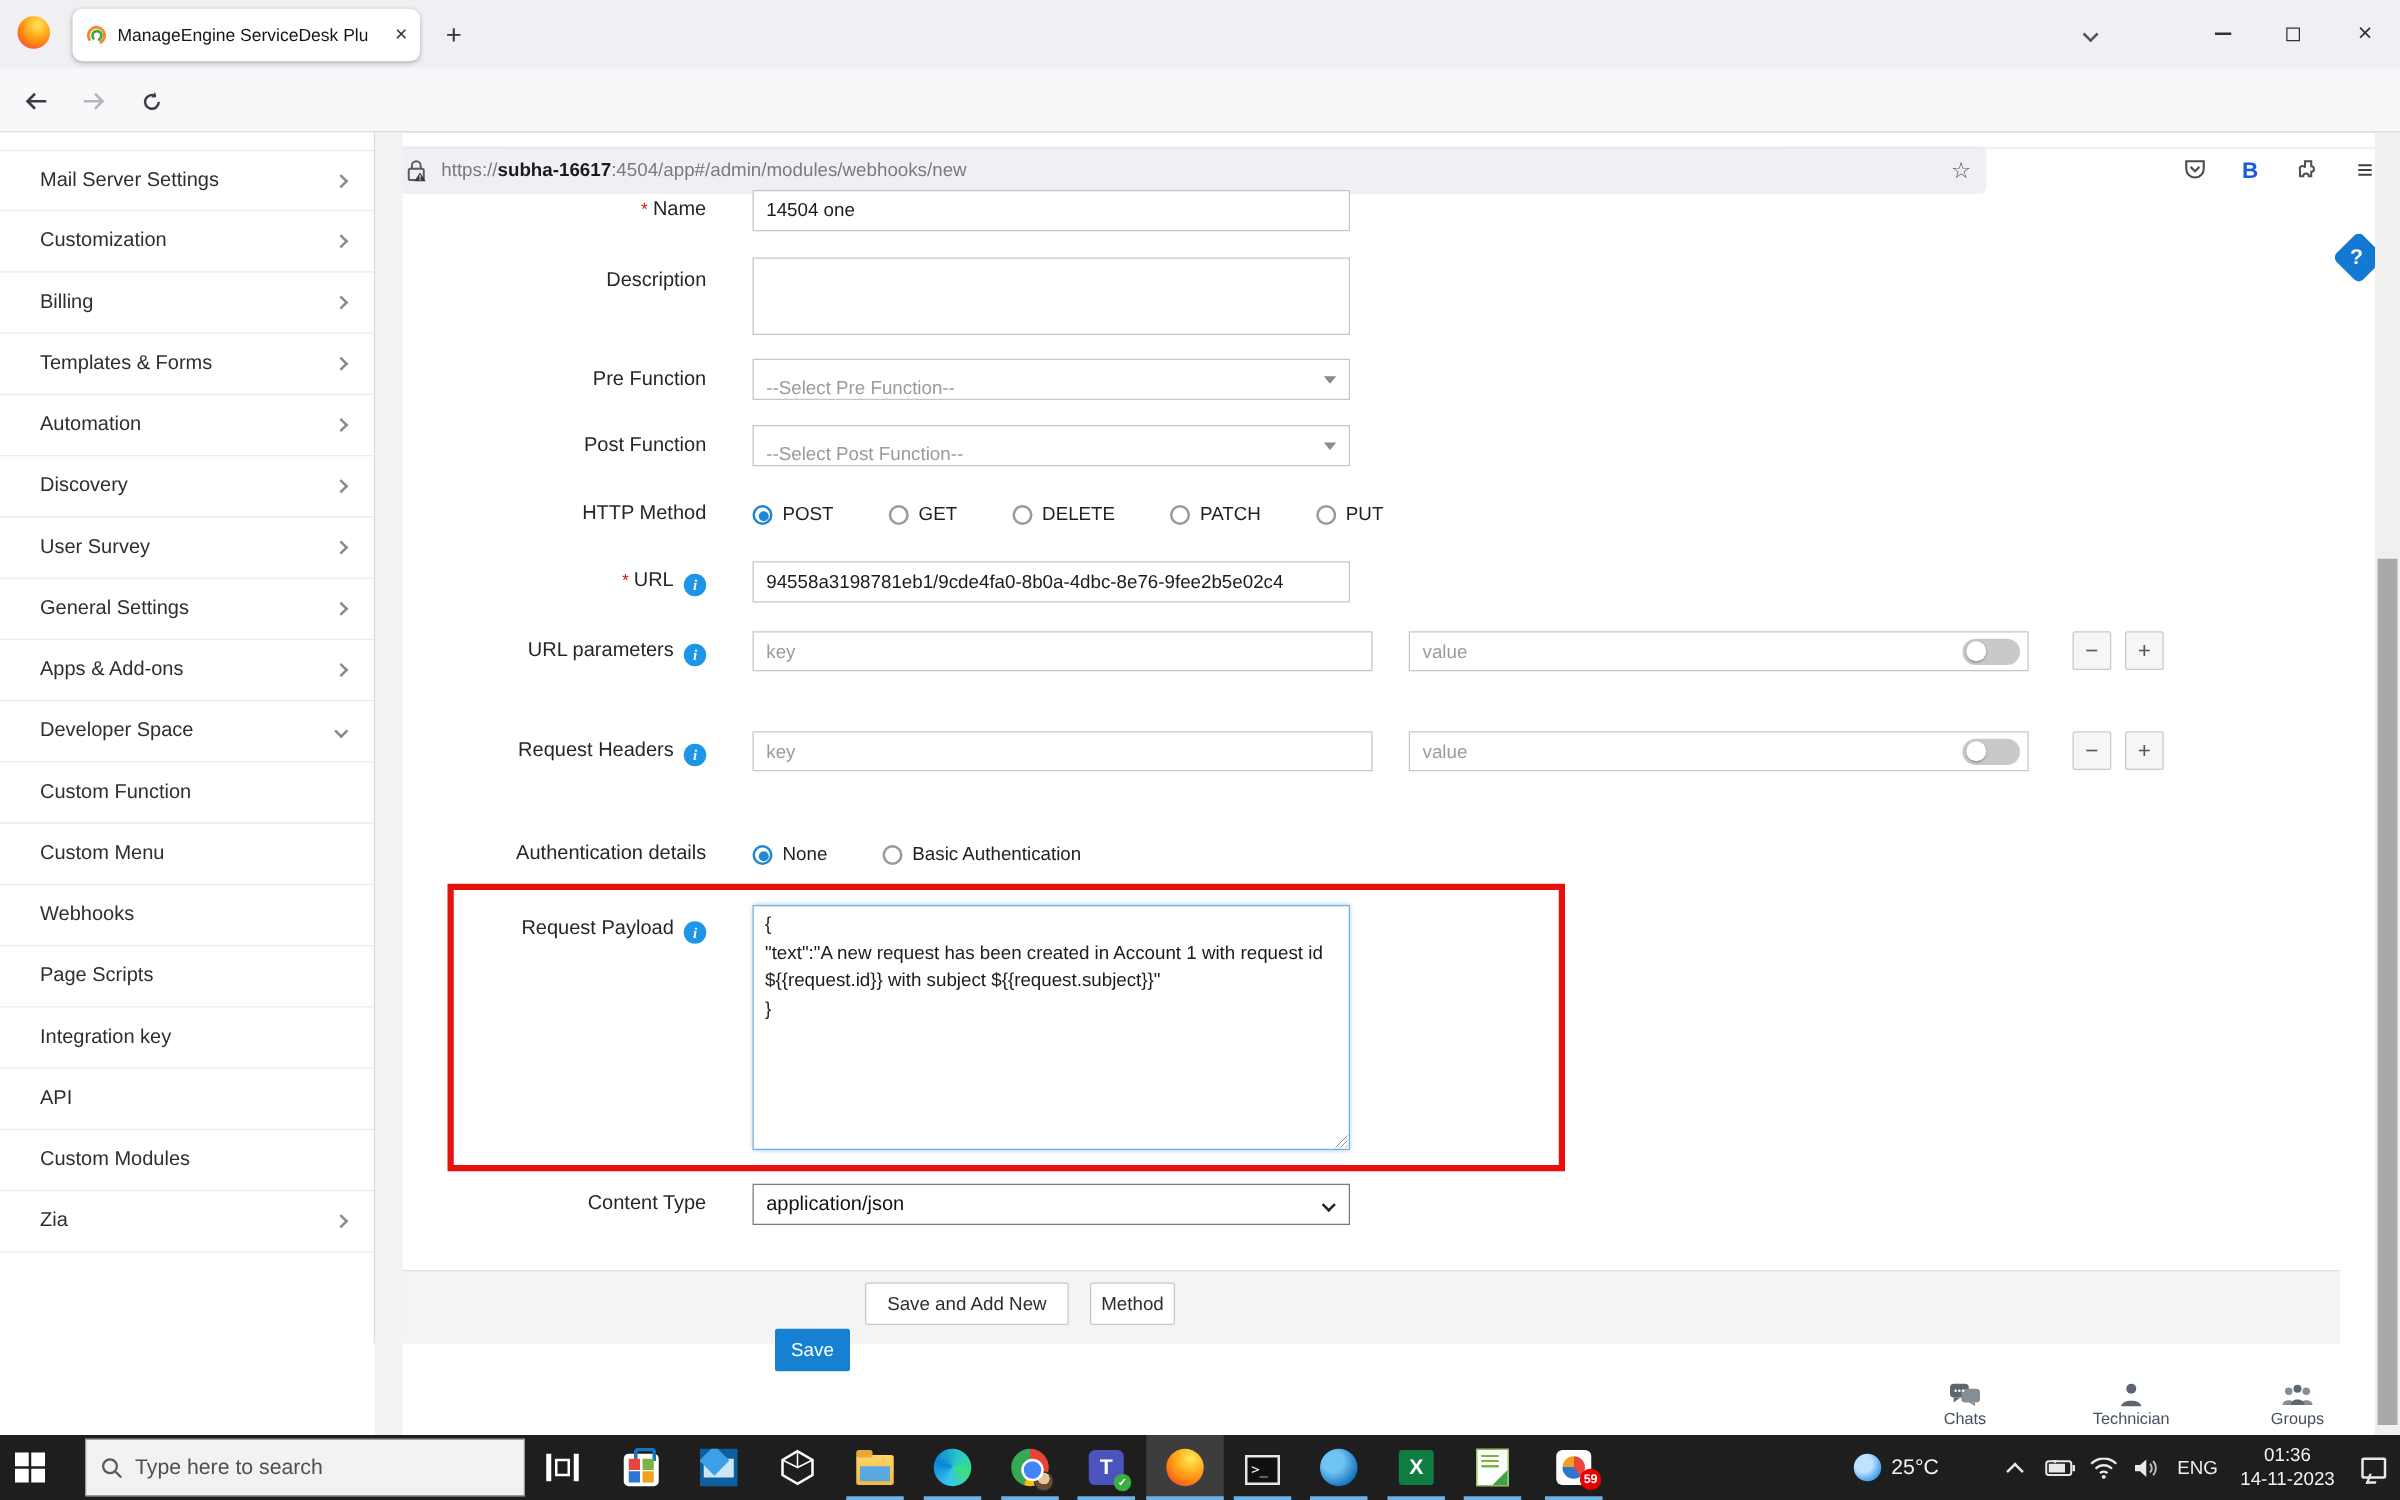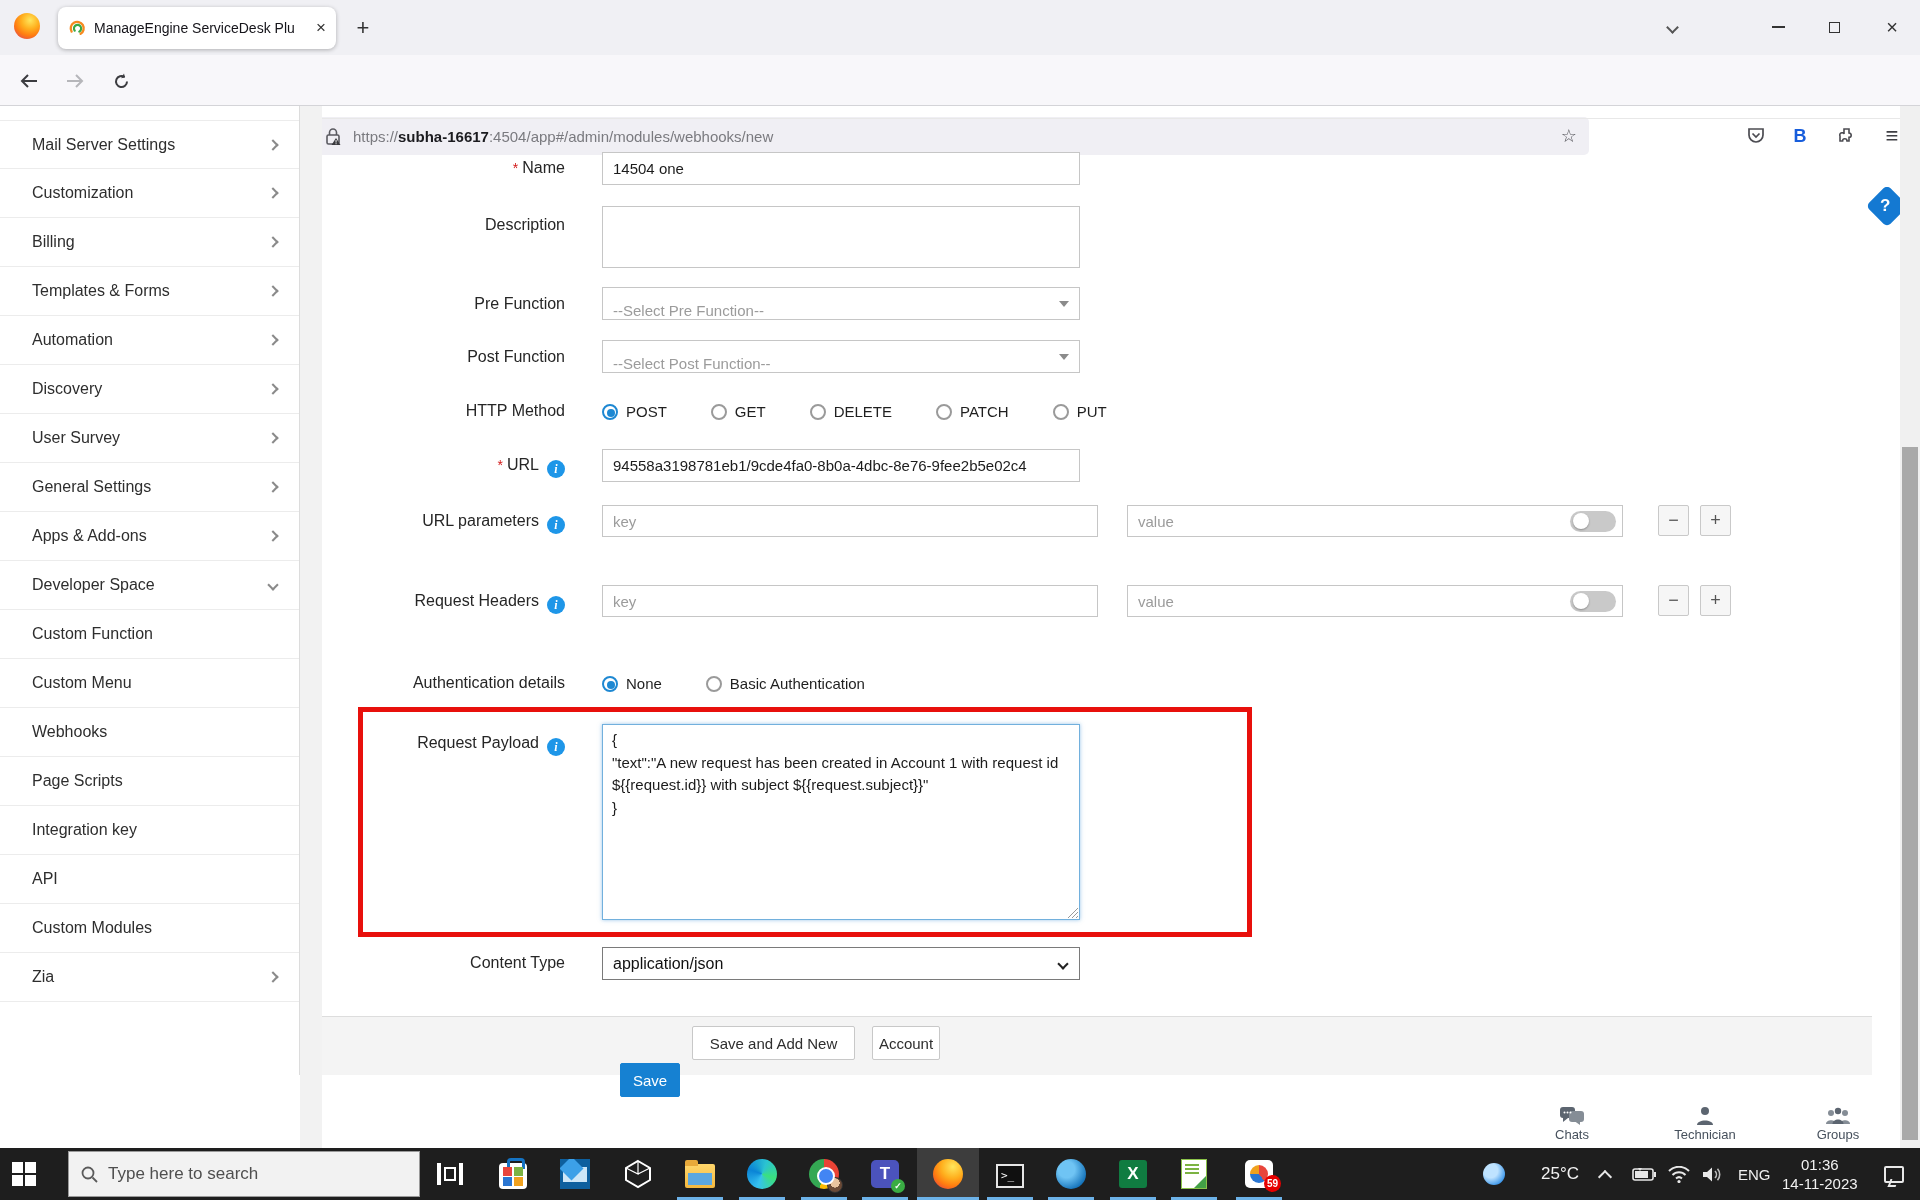--- a/index.html
+++ b/index.html
@@ -139,21 +139,21 @@
   .ico-excel { width:28px; height:28px; background:#107c41; border-radius:3px; color:#fff; font-size:17px; font-weight:700; display:flex; align-items:center; justify-content:center; }
   .ico-calc { width:26px; height:30px; background:#fff; border:1px solid #8bc34a; position:relative; }
   .ico-calc::before { content:""; position:absolute; right:0; bottom:0; width:0; height:0; border-left:12px solid transparent; border-bottom:12px solid #43a047; }
   .ico-calc::after { content:""; position:absolute; left:3px; top:4px; width:14px; height:10px;
     background:linear-gradient(#7cb342 0 2px, transparent 2px 4px, #7cb342 4px 6px, transparent 6px 8px, #7cb342 8px 10px); }
   .ico-sdp { width:28px; height:28px; background:#fff; border-radius:5px; position:relative; }
   .ico-sdp::before { content:""; position:absolute; left:5px; top:5px; width:18px; height:18px; border-radius:50%;
     background:conic-gradient(#e8453c 0 40%, #2a76d2 40% 75%, #f0a11e 75% 100%); }
   .badge59 { position:absolute; right:-8px; bottom:-4px; background:#e60000; color:#fff; border-radius:50%; width:17px; height:17px;
     font-size:10px; font-weight:700; line-height:17px; text-align:center; }
-  .tray-item { position:absolute; top:1148px; height:52px; display:flex; align-items:center; color:#eee;gap:28px; }
+  .tray-item { position:absolute; top:1148px; height:52px; display:flex; align-items:center; justify-content:center; color:#eee; }
   .temp-txt { font-size:17px; color:#f2f2f2; }
   .weather-dot { width:22px; height:22px; border-radius:50%; background:radial-gradient(circle at 35% 35%, #bfe3ff 0 35%, #2f8fe8 80%); margin-right:8px; }
   .tray-chev { width:10px; height:10px; border-left:2px solid #e8e8e8; border-top:2px solid #e8e8e8; transform:rotate(45deg); margin-top:5px; }
   .eng-txt { font-size:15px; }
   .clock { text-align:center; font-size:15px; line-height:1.3; color:#f2f2f2; }
   .ac-glyph { width:20px; height:17px; border:2px solid #e8e8e8; border-radius:2px; position:relative; }
   .ac-glyph::after { content:""; position:absolute; left:3px; bottom:-6px; width:6px; height:6px; border-left:2px solid #e8e8e8; border-bottom:2px solid #e8e8e8; transform:skewX(-20deg); background:transparent; }
 </style>
 </head>
 <body>
@@ -395,21 +395,21 @@
 
   <div class="flabel" style="top:954px">Content Type</div>
   <div class="ct-select">
     <span>application/json</span>
     <span class="ct-chev"></span>
   </div>
 
   <div class="btnbar"></div>
   <div class="btn btn-save">Save</div>
   <div class="btn btn-white btn-saan">Save and Add New</div>
-  <div class="btn btn-white btn-cancel">Account</div>
+  <div class="btn btn-white btn-cancel">Method</div>
 
   <div class="help-flag">
     <span class="diamond"></span>
     <span class="q">?</span>
   </div>
   <div class="scroll-track"></div>
   <div class="scroll-thumb"></div>
 
   <div class="fitem" style="left:1517px">
     <span class="ficon">

